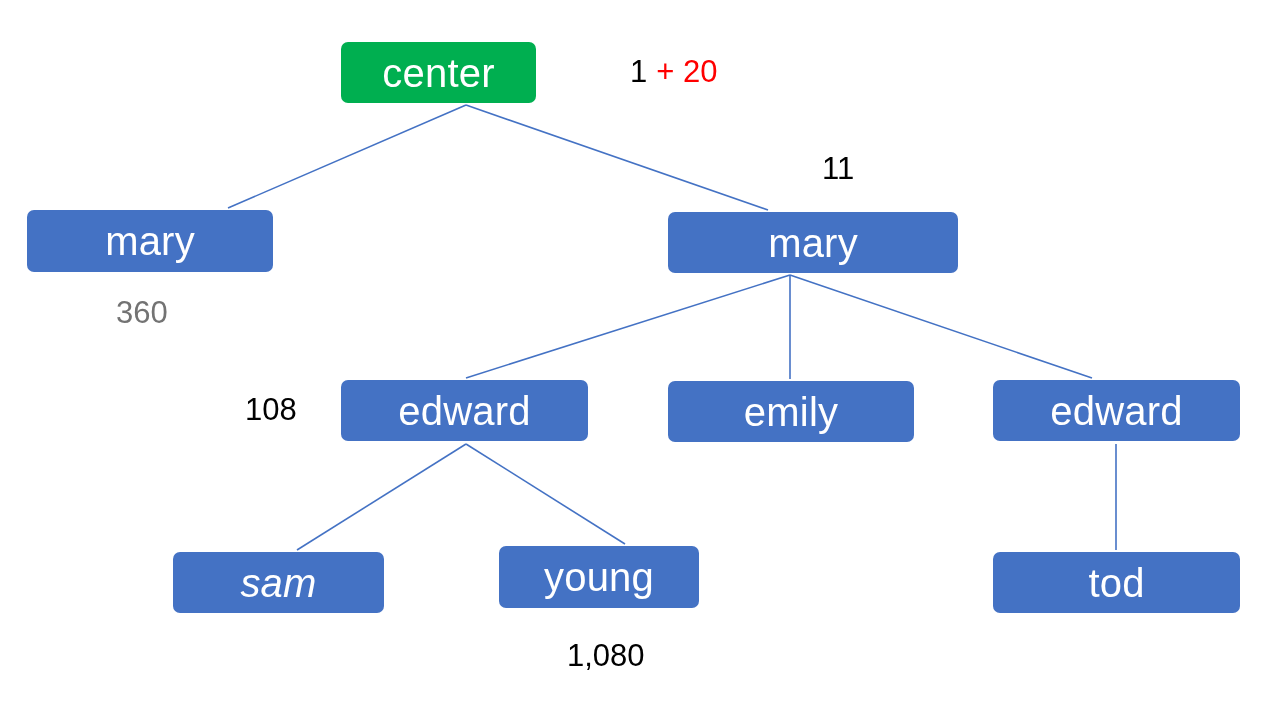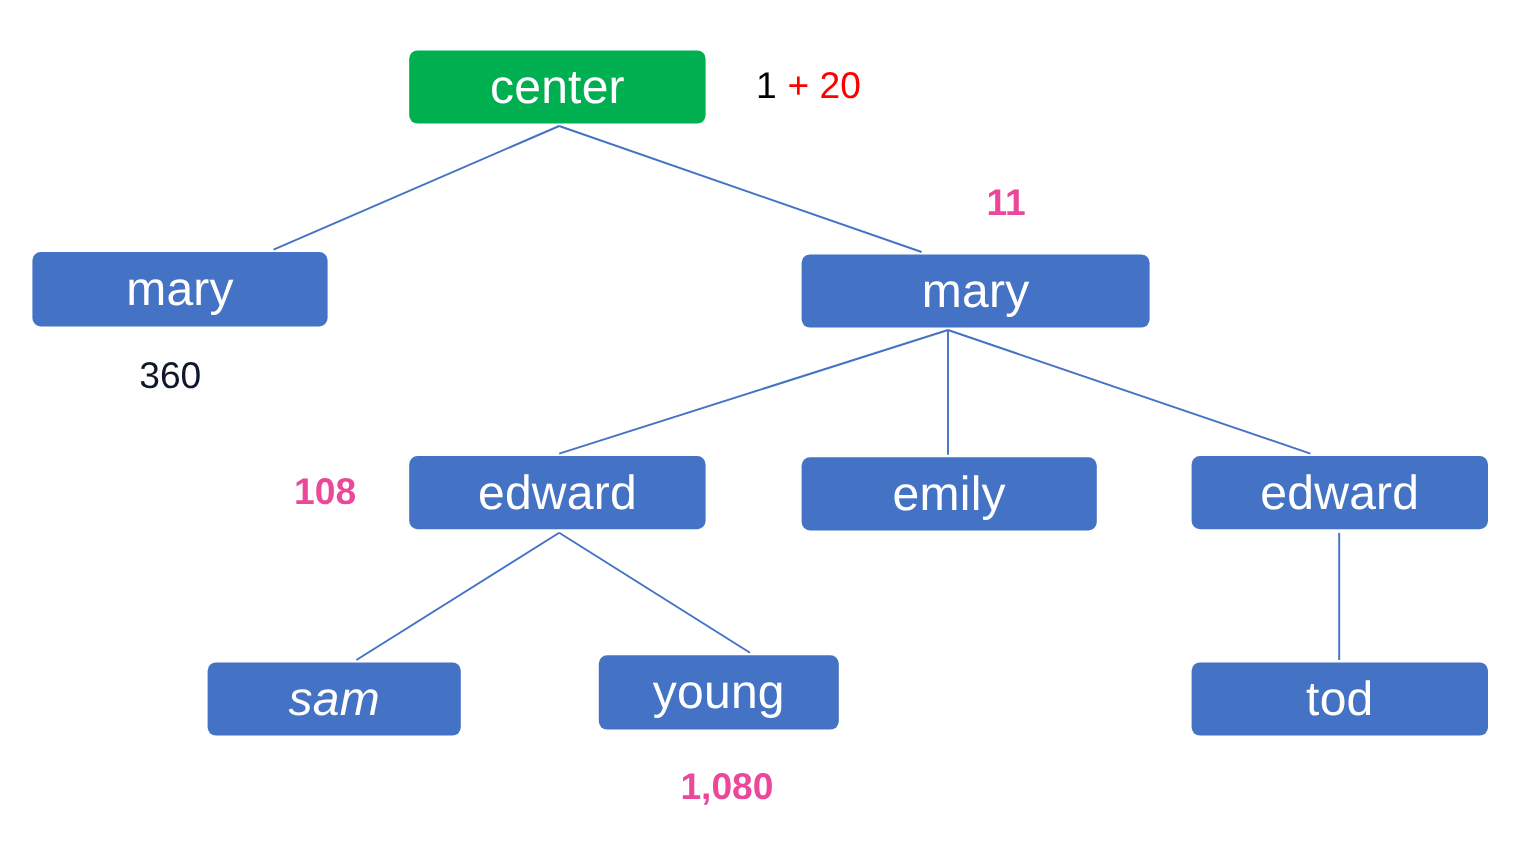--- a/index.html
+++ b/index.html
@@ -46,22 +46,22 @@
   .node.green { background: #00af50; }
 
   .ann {
     position: absolute;
     font-family: "Liberation Sans", sans-serif;
     font-size: 31px;
     line-height: 1;
     white-space: nowrap;
     user-select: none;
   }
-  .ann.black { color: #ec4899; font-weight: bold; }
-  .ann.red   { color: #0f172a; }
+  .ann.black { color: #000000; }
+  .ann.red   { color: #737373; }
   .ann-row {
     position: absolute;
     display: flex;
     align-items: baseline;
     gap: 9px;
     white-space: nowrap;
   }
   .ann-row .seg {
     font-family: "Liberation Sans", sans-serif;
     font-size: 31px;
@@ -80,21 +80,21 @@
       <line x1="466" y1="105" x2="768" y2="210" stroke="#4472c4" stroke-width="1.6"></line>
       <line x1="790" y1="275" x2="466" y2="378" stroke="#4472c4" stroke-width="1.6"></line>
       <line x1="790" y1="275" x2="790" y2="379" stroke="#4472c4" stroke-width="1.6"></line>
       <line x1="790" y1="275" x2="1092" y2="378" stroke="#4472c4" stroke-width="1.6"></line>
       <line x1="466" y1="444" x2="297" y2="550" stroke="#4472c4" stroke-width="1.6"></line>
       <line x1="466" y1="444" x2="625" y2="544" stroke="#4472c4" stroke-width="1.6"></line>
       <line x1="1116" y1="444" x2="1116" y2="550" stroke="#4472c4" stroke-width="1.6"></line>
     </svg>
 
   <div id="node-layer">
-      <div class="node green" style="left: 341px; top: 42px; width: 247px; height: 61px;">
+      <div class="node green" style="left: 341px; top: 42px; width: 195px; height: 61px;">
         <span>center</span>
       </div>
       <div class="node blue" style="left: 27px; top: 210px; width: 246px; height: 62px;">
         <span>mary</span>
       </div>
       <div class="node blue" style="left: 668px; top: 212px; width: 290px; height: 61px;">
         <span>mary</span>
       </div>
       <div class="node blue" style="left: 341px; top: 380px; width: 247px; height: 61px;">
         <span>edward</span>

